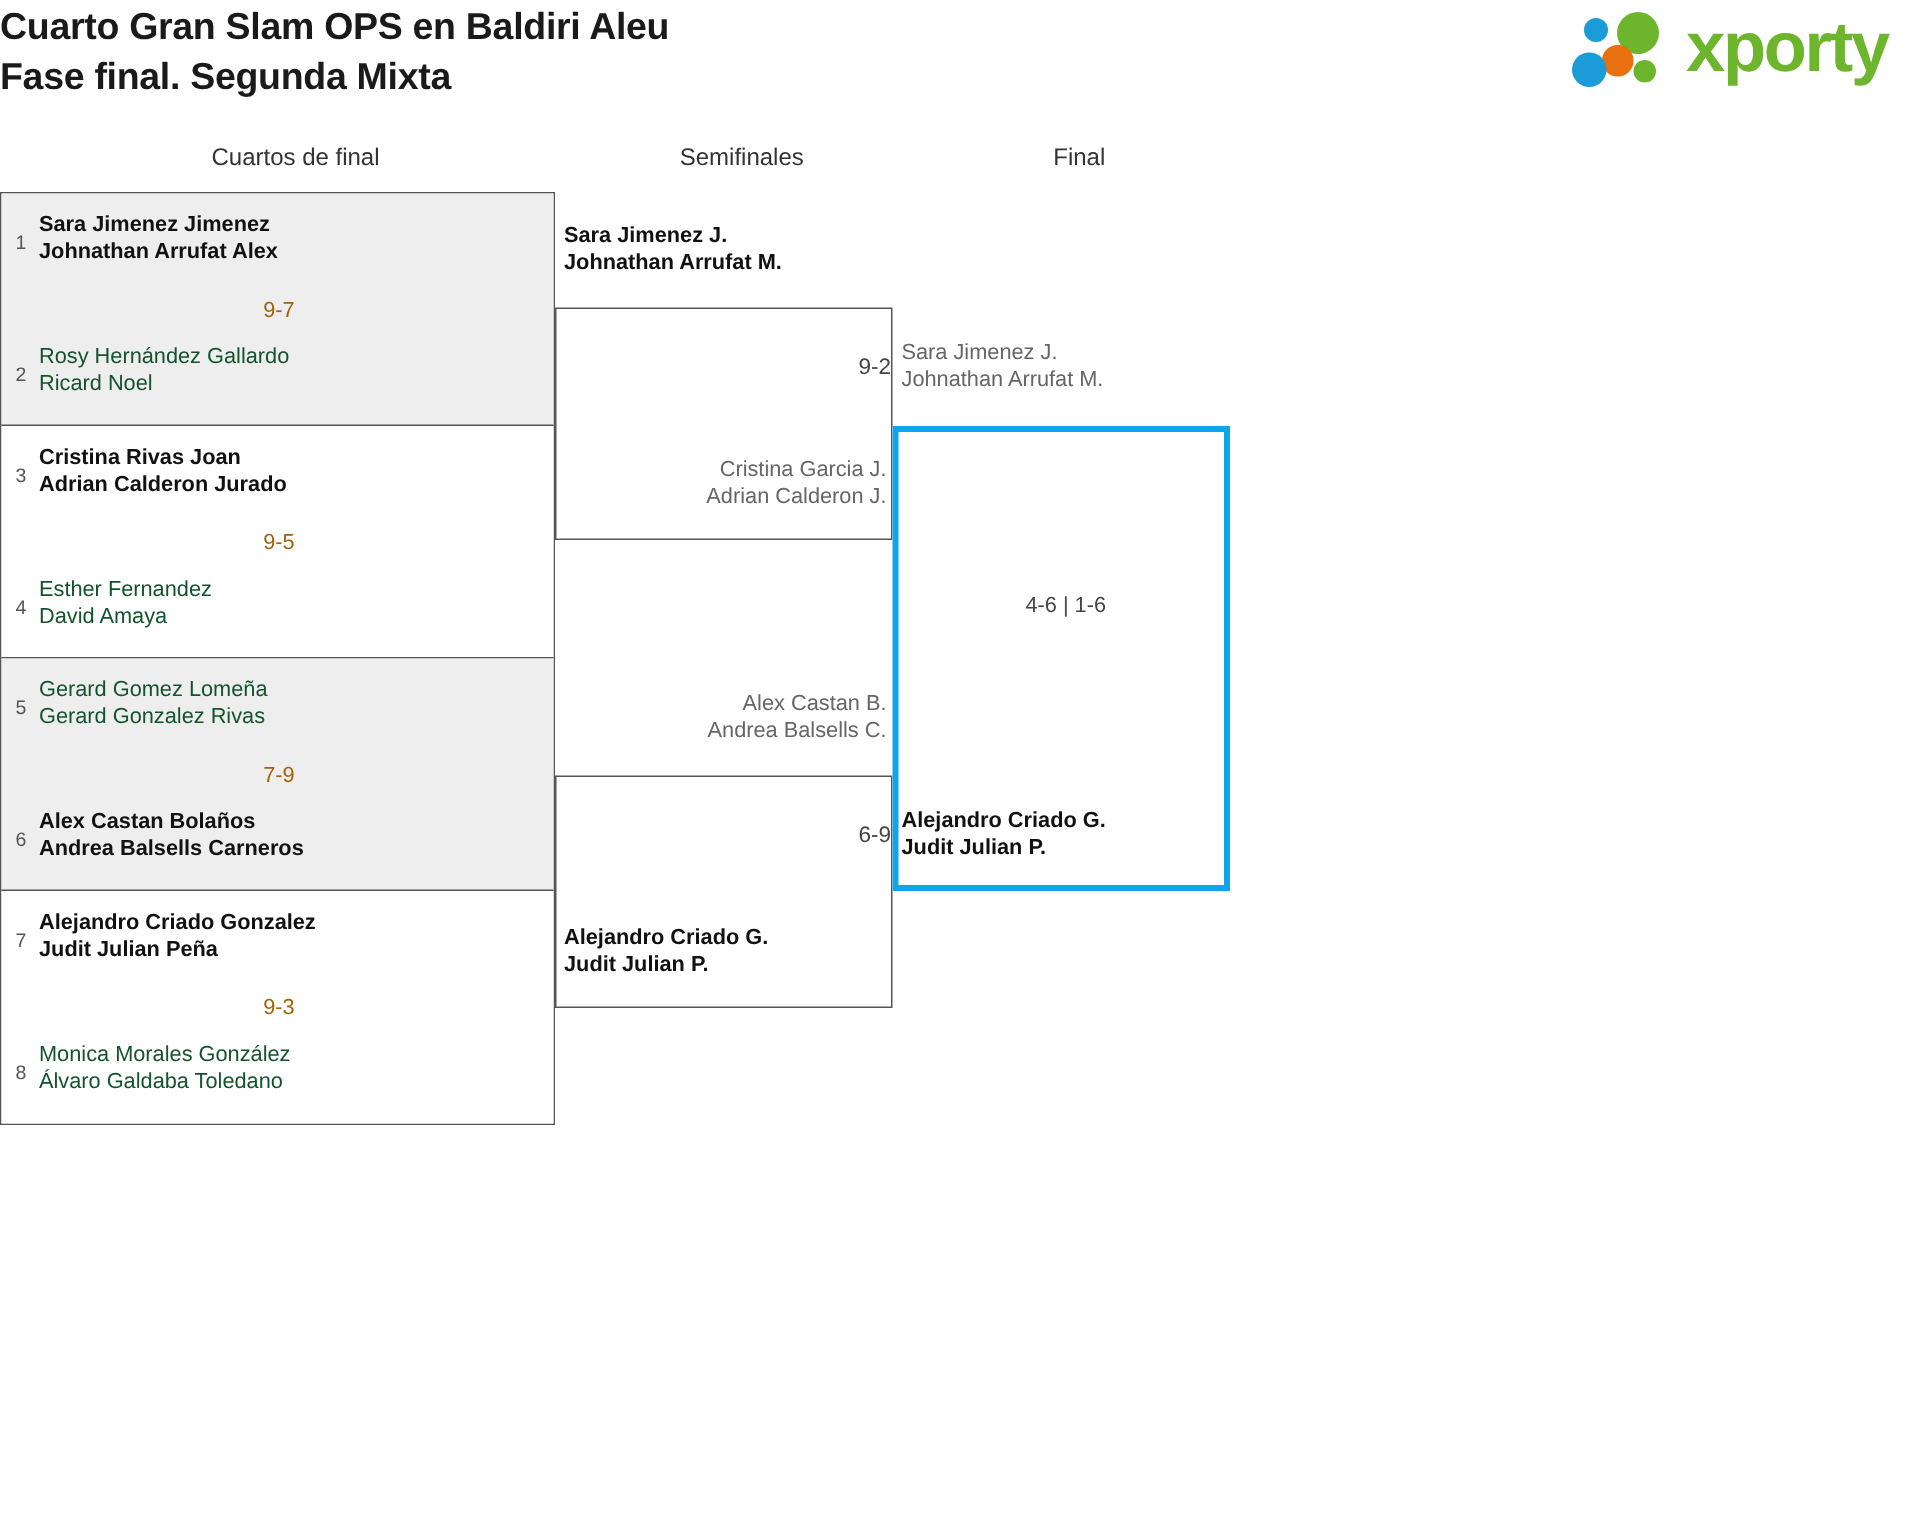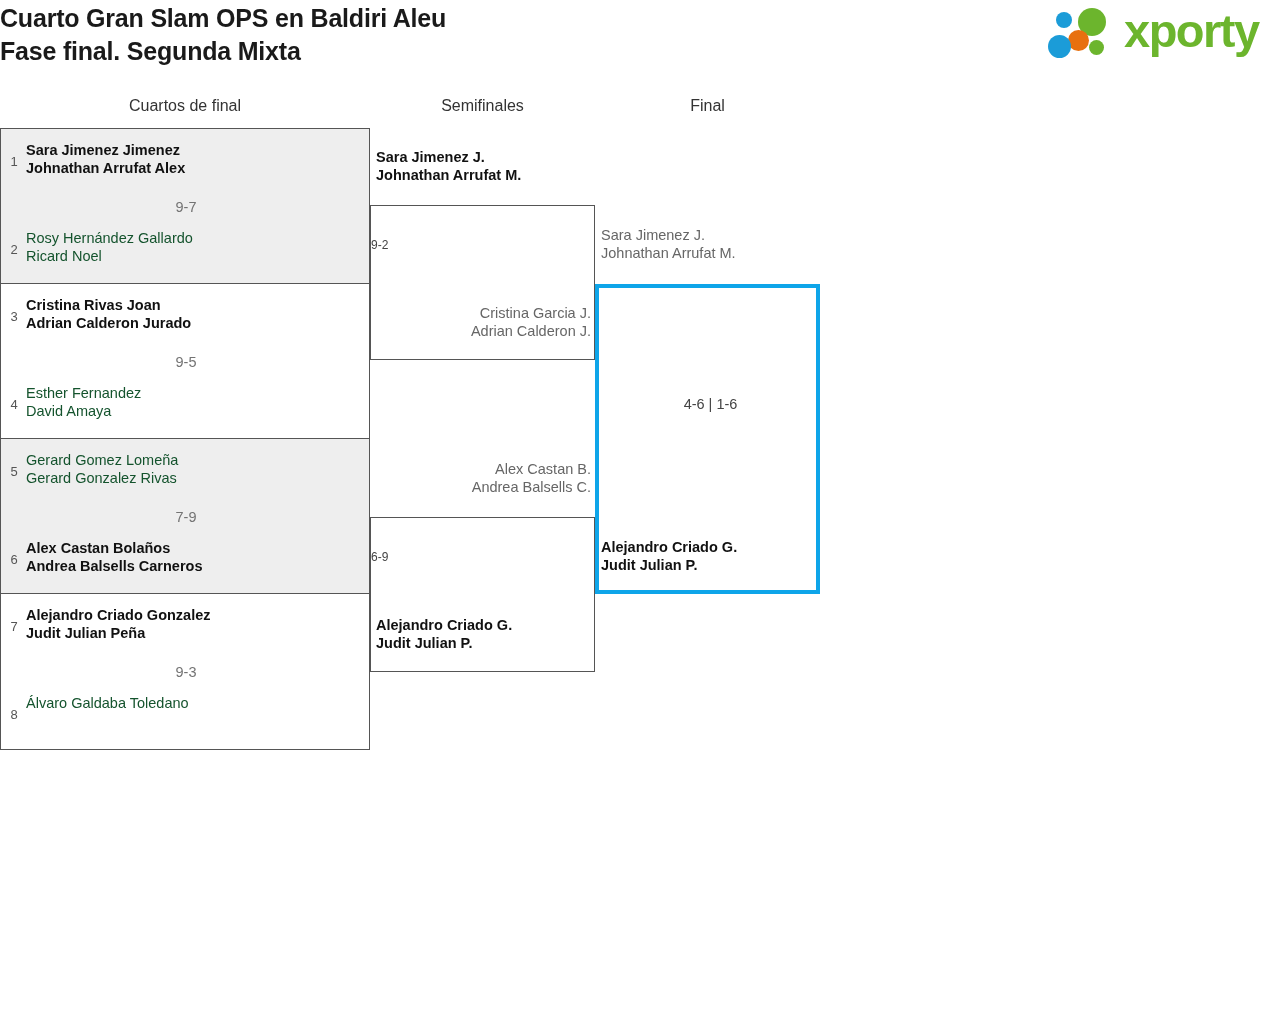--- a/index.html
+++ b/index.html
@@ -56,20 +56,21 @@
   .dot-green-sm  { left: 41px; top: 36px;  width: 15px; height: 15px; background: #6cb52d; }
 
   
   .round-header {
     position: absolute;
     top: 96px;
     font-size: 16px;
     color: #333333;
     text-align: center;
     line-height: 20px;
+    margin-left: 12px;
   }
   #round-header-qf { left: 0px;   width: 370px; }
   #round-header-sf { left: 370px; width: 225px; }
   #round-header-f  { left: 595px; width: 225px; }
 
   
   #qf-column {
     position: absolute;
     left: 0px;
     top: 128px;
@@ -118,43 +119,43 @@
   .winner .qf-names { color: #111111; font-weight: bold; }
   .loser  .qf-names { color: #14532d; font-weight: normal; }
 
   .qf-score {
     position: absolute;
     left: 0px;
     top: 69px;
     width: 370px;
     text-align: center;
     font-size: 14.5px;
-    color: #737373;
+    color: #a16207;
     line-height: 18px;
   }
 
   
   .sf-scorebox {
     position: absolute;
     left: 370px;
     width: 225px;
     height: 155px;
     box-sizing: border-box;
     border: 1px solid #555555;
     background: #ffffff;
   }
   #sf-scorebox-1 { top: 205px; }
   #sf-scorebox-2 { top: 517px; }
   .sf-scorebox .score-text {
     position: absolute;
     left: 0px;
     top: 30px;
     width: 223px;
-    text-align: left;
-    font-size: 12px;
+    text-align: right;
+    font-size: 15px;
     color: #444444;
     line-height: 18px;
   }
 
   .sf-team {
     position: absolute;
     left: 376px;
     width: 215px;
     font-size: 14.5px;
     line-height: 18px;
@@ -284,20 +285,21 @@
       <span class="seed">7</span>
       <span class="qf-names">
         <span class="nm">Alejandro Criado Gonzalez</span>
         <span class="nm">Judit Julian Peña</span>
       </span>
     </div>
     <div class="qf-score">9-3</div>
     <div class="qf-team bottom loser">
       <span class="seed">8</span>
       <span class="qf-names">
+        <span class="nm">Monica Morales González</span>
         <span class="nm">Álvaro Galdaba Toledano</span>
       </span>
     </div>
   </div>
 
 </div>
 
 <div class="sf-team winner" id="sf-team-1a">
   <span class="nm">Sara Jimenez J.</span>
   <span class="nm">Johnathan Arrufat M.</span>

